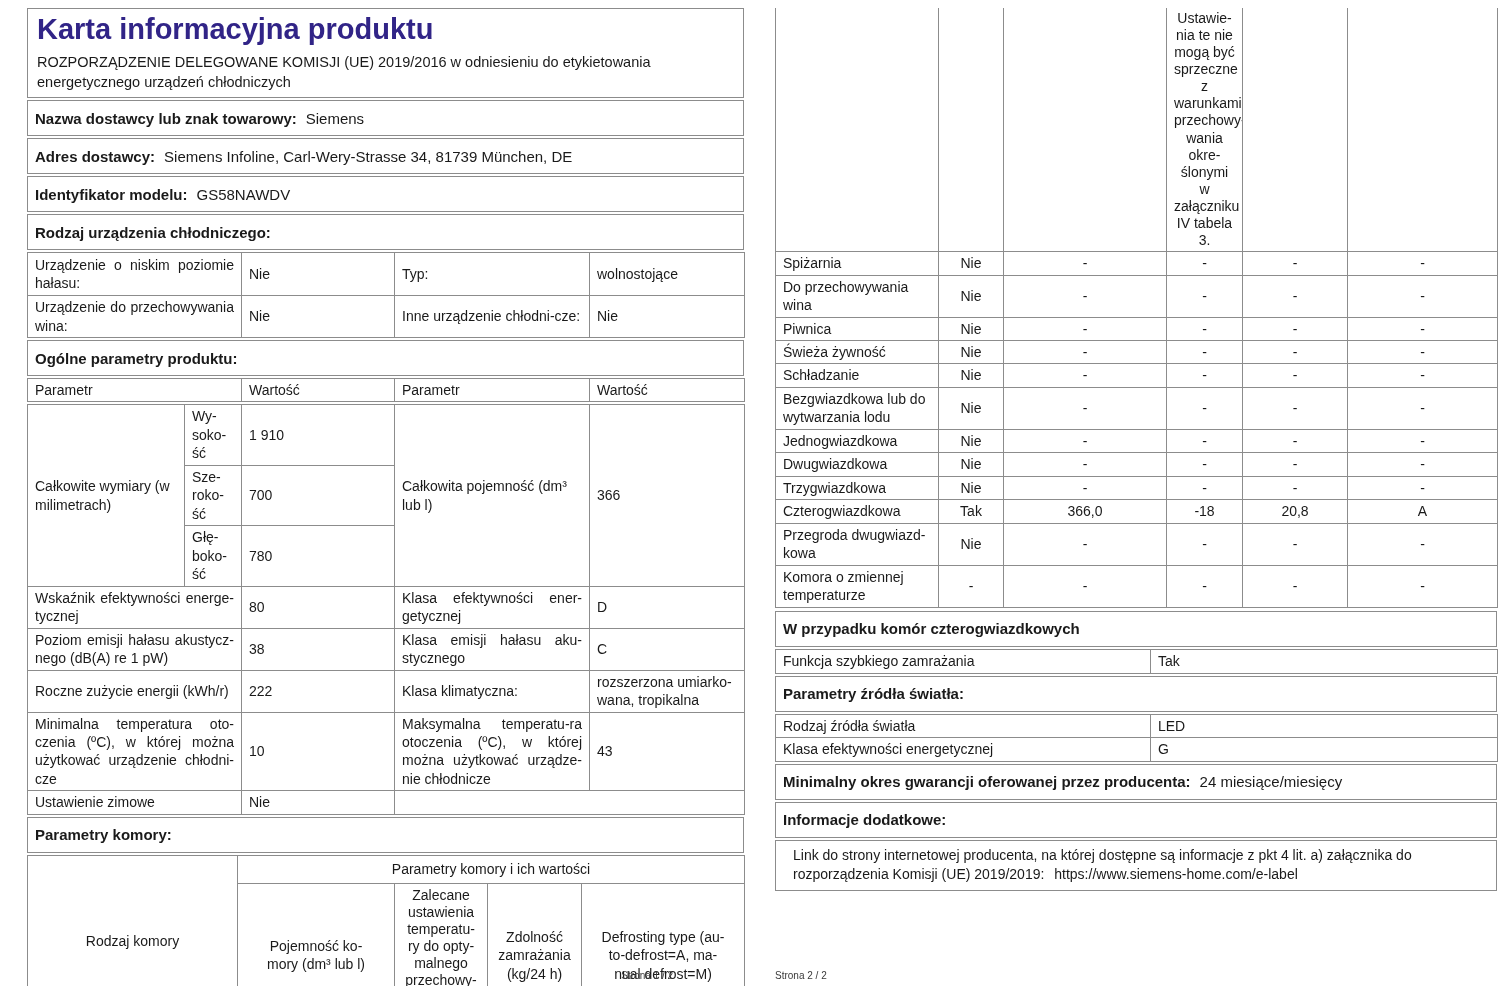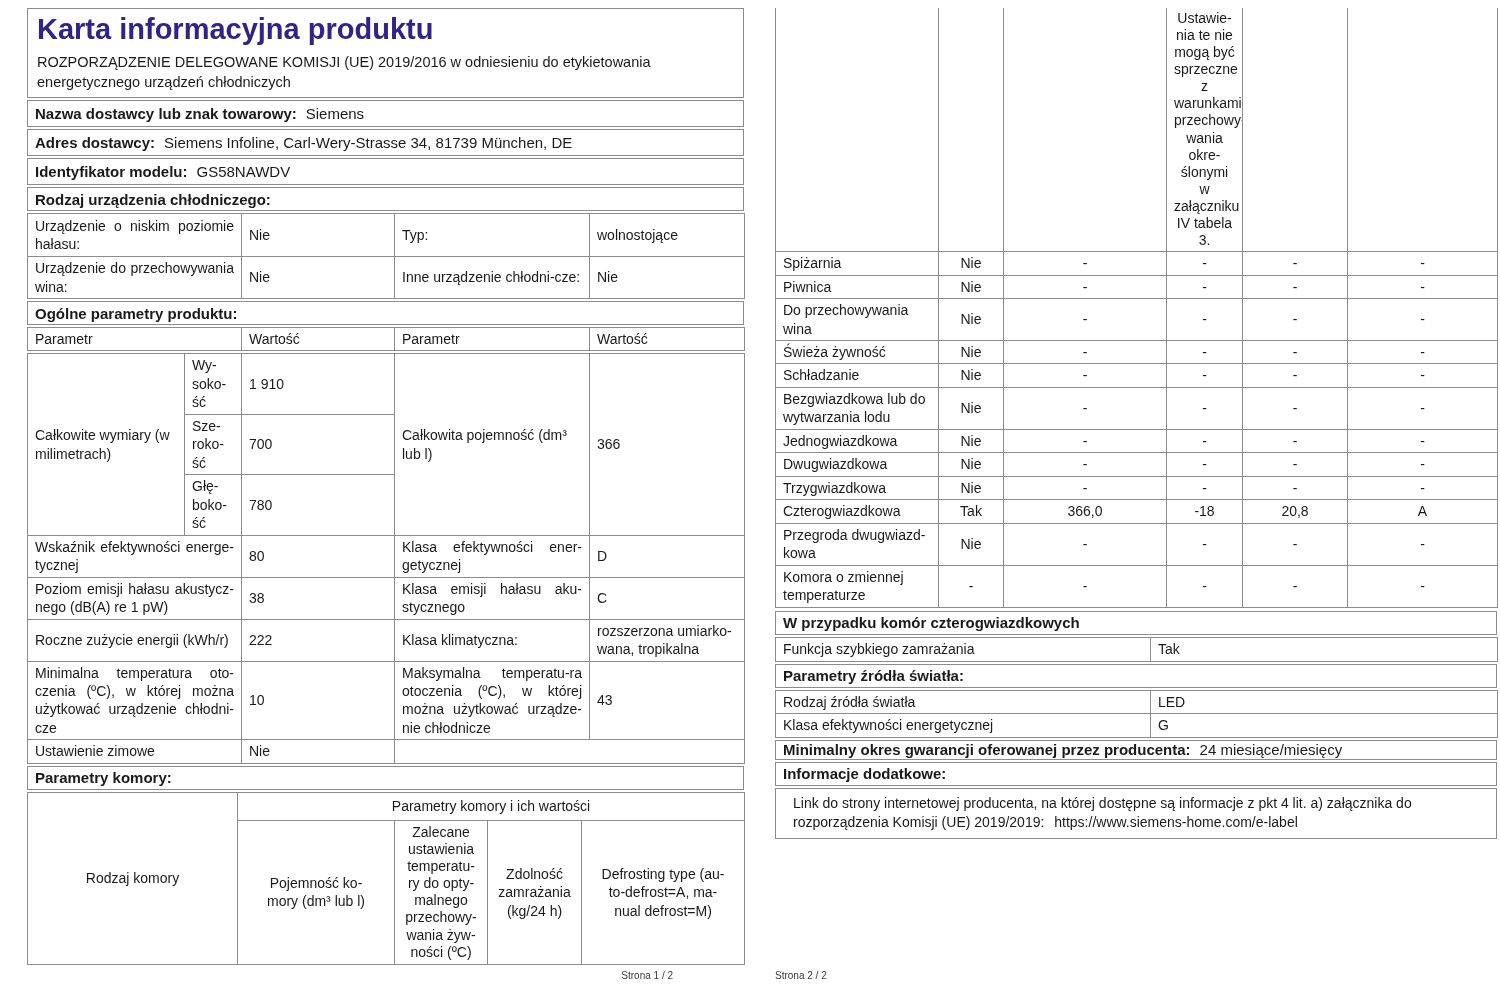--- a/index.html
+++ b/index.html
@@ -6,21 +6,21 @@
   html,body { margin:0; padding:0; }
   body {
     width:1500px; height:986px; background:#ffffff; position:relative;
     font-family:"Liberation Sans","DejaVu Sans",sans-serif;
     color:#1a1a1a;
   }
   .page { position:absolute; }
   #page1 { left:8px; top:8px; width:717px;margin-left:19px; }
   #page2 { left:775px; top:0px; width:722px; }
 
-  .box { border:1px solid #8c8c8c; padding:4px 7px; margin-top:2px; overflow:hidden; }
+  .box { border:1px solid #8c8c8c; padding:17px 7px; margin-top:2px; overflow:hidden; }
   .titlebox { height:90px; margin-top:0; padding:4px 9px; }
   .doc-title { color:#312487; font-size:29px; font-weight:bold; line-height:1.15; margin:0 0 7px 0; }
   .reg { font-size:14.5px; line-height:1.35; max-width:700px; }
 
   .kvrow { height:27px; display:flex; align-items:center; font-size:15px; white-space:nowrap; }
   .kvrow .lbl { font-weight:bold; }
   .kvrow .val { margin-left:9px; }
 
   .sechdr { height:24px; display:flex; align-items:center; font-size:15px; font-weight:bold; }
 
@@ -238,30 +238,30 @@
       <td></td>
     </tr>
     <tr style="height:22px">
       <td>Spiżarnia</td>
       <td class="center">Nie</td>
       <td class="center">-</td>
       <td class="center">-</td>
       <td class="center">-</td>
       <td class="center">-</td>
     </tr>
+    <tr style="height:41px">
+      <td>Do przechowywania wina</td>
+      <td class="center">Nie</td>
+      <td class="center">-</td>
+      <td class="center">-</td>
+      <td class="center">-</td>
+      <td class="center">-</td>
+    </tr>
     <tr style="height:22px">
       <td>Piwnica</td>
-      <td class="center">Nie</td>
-      <td class="center">-</td>
-      <td class="center">-</td>
-      <td class="center">-</td>
-      <td class="center">-</td>
-    </tr>
-    <tr style="height:41px">
-      <td>Do przechowywania wina</td>
       <td class="center">Nie</td>
       <td class="center">-</td>
       <td class="center">-</td>
       <td class="center">-</td>
       <td class="center">-</td>
     </tr>
     <tr style="height:22px">
       <td>Świeża żywność</td>
       <td class="center">Nie</td>
       <td class="center">-</td>

